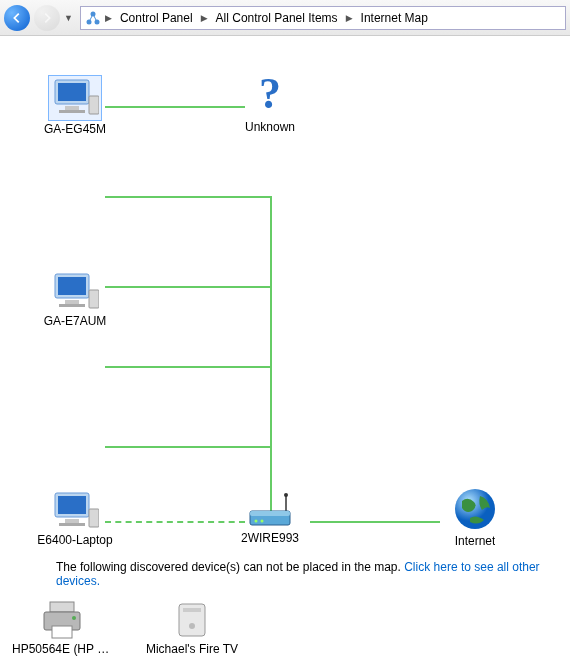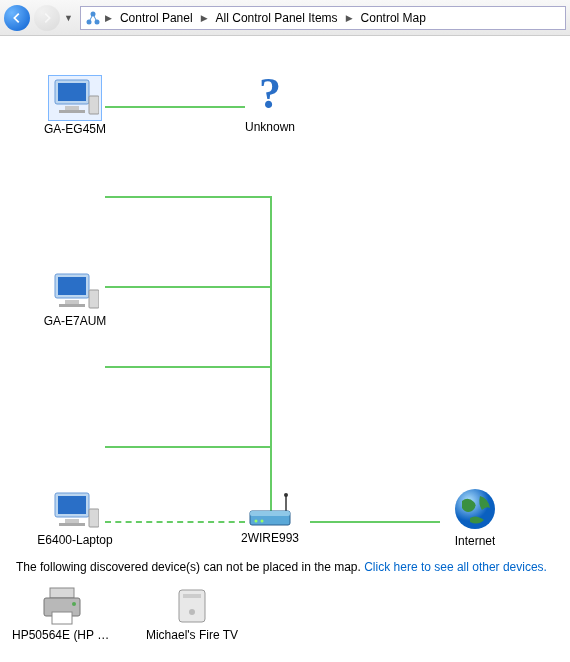--- a/index.html
+++ b/index.html
@@ -9,21 +9,21 @@
 .nav-back { background: radial-gradient(circle at 30% 30%, #6db7ff, #0a5fd0); }
 .nav-fwd { background: radial-gradient(circle at 30% 30%, #f0f0f0, #ccc); opacity: .5; }
 .nav-btn svg { width: 14px; height: 14px; }
 .dd { width: 10px; color: #555; font-size: 9px; }
 .breadcrumb { flex: 1; height: 24px; background: #fff; border: 1px solid #aac; display: flex; align-items: center; padding: 0 4px; gap: 2px; margin-left: 2px; }
 .crumb { padding: 2px 4px; cursor: pointer; }
 .sep { color: #555; font-size: 9px; padding: 0 2px; }
 .map-area { position: relative; width: 570px; height: 520px; background: #fff; }
 .node { position: absolute; display: flex; flex-direction: column; align-items: center; width: 110px; text-align: center; }
 .node .label { font-size: 12px; margin-top: 2px; white-space: nowrap; overflow: hidden; text-overflow: ellipsis; max-width: 110px; }
-.footer-text { padding: 4px 16px; font-size: 12px; }
+.footer-text { padding: 4px 16px; font-size: 12px; margin-left: 40px; }
 .other-link { color: #0066cc; cursor: pointer; }
 .bottom-row { display: flex; padding: 8px 12px; gap: 30px; }
 .bottom-item { display: flex; flex-direction: column; align-items: center; width: 100px; text-align: center; }
 .bottom-item .label { font-size: 12px; margin-top: 2px; white-space: nowrap; overflow: hidden; text-overflow: ellipsis; max-width: 100px; }
 
 .line { position: absolute; background: #6c6; }
 .line.h { height: 2px; }
 .line.v { width: 2px; }
 .dashed { position: absolute; height: 0; border-top: 2px dashed #6c6; }
 svg.icon { display: block; }
@@ -49,21 +49,21 @@
         <circle cx="4" cy="12" r="2.5" fill="#4a90d9"></circle>
         <circle cx="12" cy="12" r="2.5" fill="#4a90d9"></circle>
         <circle cx="8" cy="4" r="2.5" fill="#4a90d9"></circle>
         <path d="M8 4 L4 12 M8 4 L12 12" stroke="#4a90d9" stroke-width="1"></path>
       </svg>
     <span class="sep">▶</span>
     <span class="crumb">Control Panel</span>
     <span class="sep">▶</span>
     <span class="crumb">All Control Panel Items</span>
     <span class="sep">▶</span>
-    <span class="crumb">Control Map</span>
+    <span class="crumb">Internet Map</span>
   </div>
 </div>
 
 <div class="map-area">
 
   <div class="line h" style="left:105px; top:70px; width:140px;"></div>
   <div class="line h" style="left:105px; top:160px; width:165px;"></div>
   <div class="line h" style="left:105px; top:250px; width:165px;"></div>
   <div class="line h" style="left:105px; top:330px; width:165px;"></div>
   <div class="line h" style="left:105px; top:410px; width:165px;"></div>

